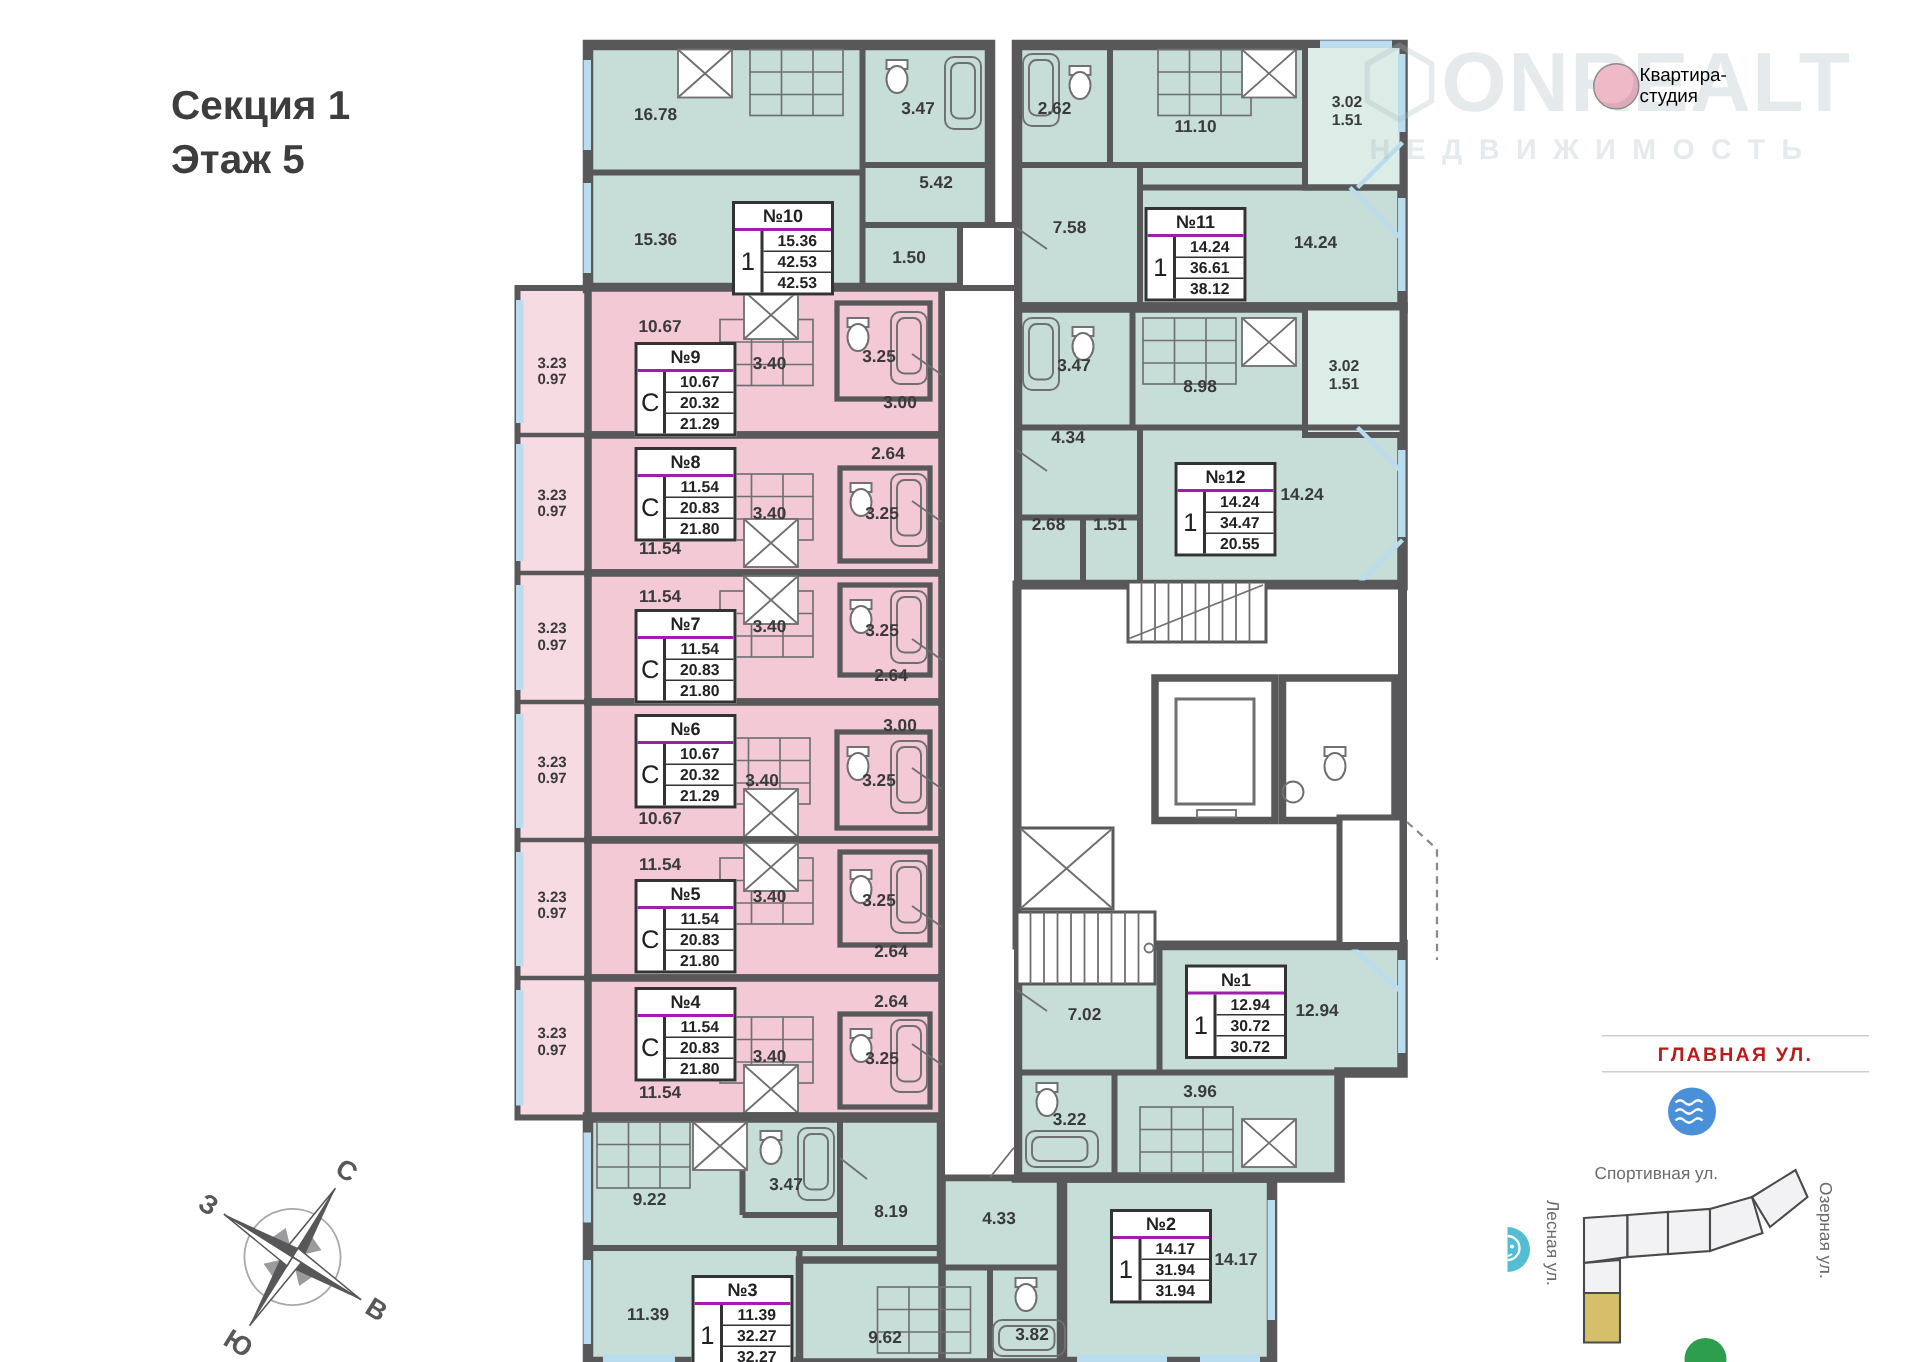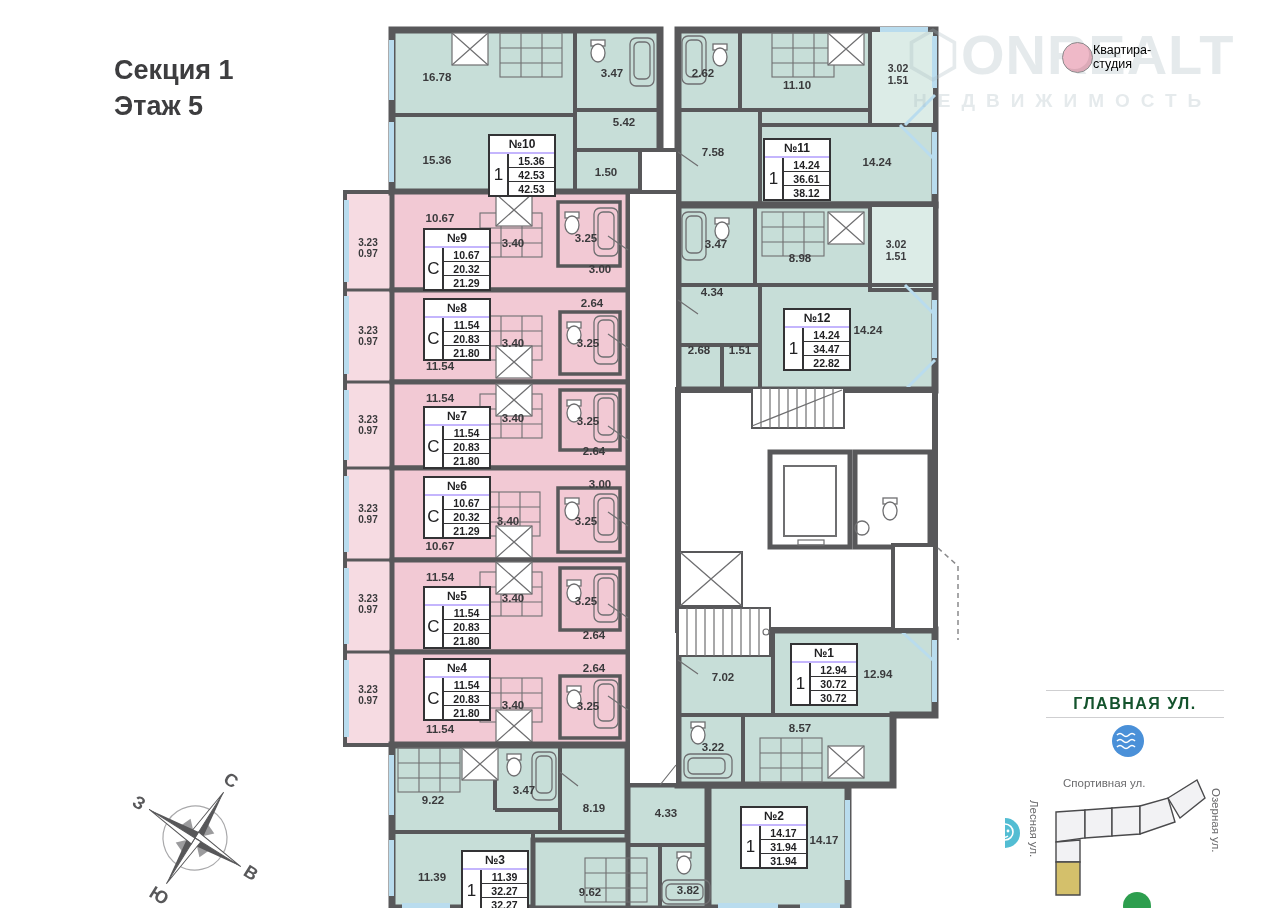--- a/index.html
+++ b/index.html
@@ -18,30 +18,30 @@
   .lg-dot{width:29px;height:29px;border-radius:50%;border:1px solid #8a8a8c;flex:none;
           box-shadow:inset -3px -3px 0 rgba(0,0,0,0.08);}
   .lg-lab{font-size:12.5px;color:#000000;line-height:14px;width:95px;padding-top:1px;}
   
   .rl{position:absolute;transform:translate(-50%,-50%);font-size:11.5px;font-weight:600;color:#3a3a3c;white-space:nowrap;}
   .rl.sm{font-size:10.5px;}
   .balc{position:absolute;transform:translate(-50%,-50%);font-size:10px;font-weight:600;color:#3a3a3c;
         text-align:center;line-height:11px;}
   
   .card{position:absolute;width:64px;background:#fff;border:2px solid #333335;color:#212123;cursor:pointer;}
-  .card-no{font-size:12px;font-weight:700;text-align:center;border-bottom:2px solid #c4b5fd;padding:1px 0;}
+  .card-no{font-size:12px;font-weight:700;text-align:center;border-bottom:2px solid #a21caf;padding:1px 0;}
   .card-body{display:flex;}
   .card-type{width:17px;display:flex;align-items:center;justify-content:center;font-size:17px;font-weight:500;}
   .card-vals{flex:1;border-left:2px solid #333335;}
   .card-vals div{font-size:10.5px;font-weight:600;text-align:center;padding:0.5px 1px;border-bottom:1.5px solid #333335;}
   .card-vals div:last-child{border-bottom:none;}
   
   .mm-street{position:absolute;color:#6b6b6d;}
-  .mm-main{left:1046px;top:690px;width:178px;text-align:center;font-size:16px;font-weight:600;
-           letter-spacing:1.5px;color:#14532d;border-top:1px solid #cfcfd1;border-bottom:1px solid #cfcfd1;
+  .mm-main{left:1068px;top:690px;width:178px;text-align:center;font-size:13px;font-weight:600;
+           letter-spacing:1.5px;color:#b91c1c;border-top:1px solid #cfcfd1;border-bottom:1px solid #cfcfd1;
            padding:4px 0;}
   .mm-sport{left:1063px;top:777px;font-size:11.5px;}
   .mm-vert{transform-origin:left top;transform:rotate(90deg);font-size:11.5px;white-space:nowrap;}
   svg{position:absolute;left:0;top:0;}
   text{font-family:"Liberation Sans",sans-serif;}
 </style>
 </head>
 <body>
 
 <div id="stage">
@@ -294,21 +294,21 @@
   <div class="balc" style="left:368px;top:248px"><span>3.23</span><br><span>0.97</span></div>
   <div class="balc" style="left:368px;top:336px"><span>3.23</span><br><span>0.97</span></div>
   <div class="balc" style="left:368px;top:425px"><span>3.23</span><br><span>0.97</span></div>
   <div class="balc" style="left:368px;top:514px"><span>3.23</span><br><span>0.97</span></div>
   <div class="balc" style="left:368px;top:604px"><span>3.23</span><br><span>0.97</span></div>
   <div class="balc" style="left:368px;top:695px"><span>3.23</span><br><span>0.97</span></div>
 
   <div class="rl" style="left:723px;top:677px">7.02</div>
   <div class="rl" style="left:878px;top:674px">12.94</div>
   <div class="rl" style="left:713px;top:747px">3.22</div>
-  <div class="rl" style="left:800px;top:728px">8.57</div>
+  <div class="rl" style="left:800px;top:728px">3.96</div>
   <div class="rl" style="left:666px;top:813px">4.33</div>
   <div class="rl" style="left:824px;top:840px">14.17</div>
   <div class="rl" style="left:590px;top:892px">9.62</div>
   <div class="rl" style="left:688px;top:890px">3.82</div>
   <div class="rl" style="left:433px;top:800px">9.22</div>
   <div class="rl" style="left:524px;top:790px">3.47</div>
   <div class="rl" style="left:594px;top:808px">8.19</div>
   <div class="rl" style="left:432px;top:877px">11.39</div>
 
   <div class="card" style="left:488px;top:134px">
@@ -333,21 +333,21 @@
         </div>
       </div>
   </div>
   <div class="card" style="left:783px;top:308px">
     <div class="card-no">№12</div>
     <div class="card-body">
         <div class="card-type">1</div>
       <div class="card-vals">
           <div>14.24</div>
           <div>34.47</div>
-          <div>22.82</div>
+          <div>20.55</div>
         </div>
       </div>
   </div>
   <div class="card" style="left:423px;top:228px">
     <div class="card-no">№9</div>
     <div class="card-body">
         <div class="card-type">С</div>
       <div class="card-vals">
           <div>10.67</div>
           <div>20.32</div>

